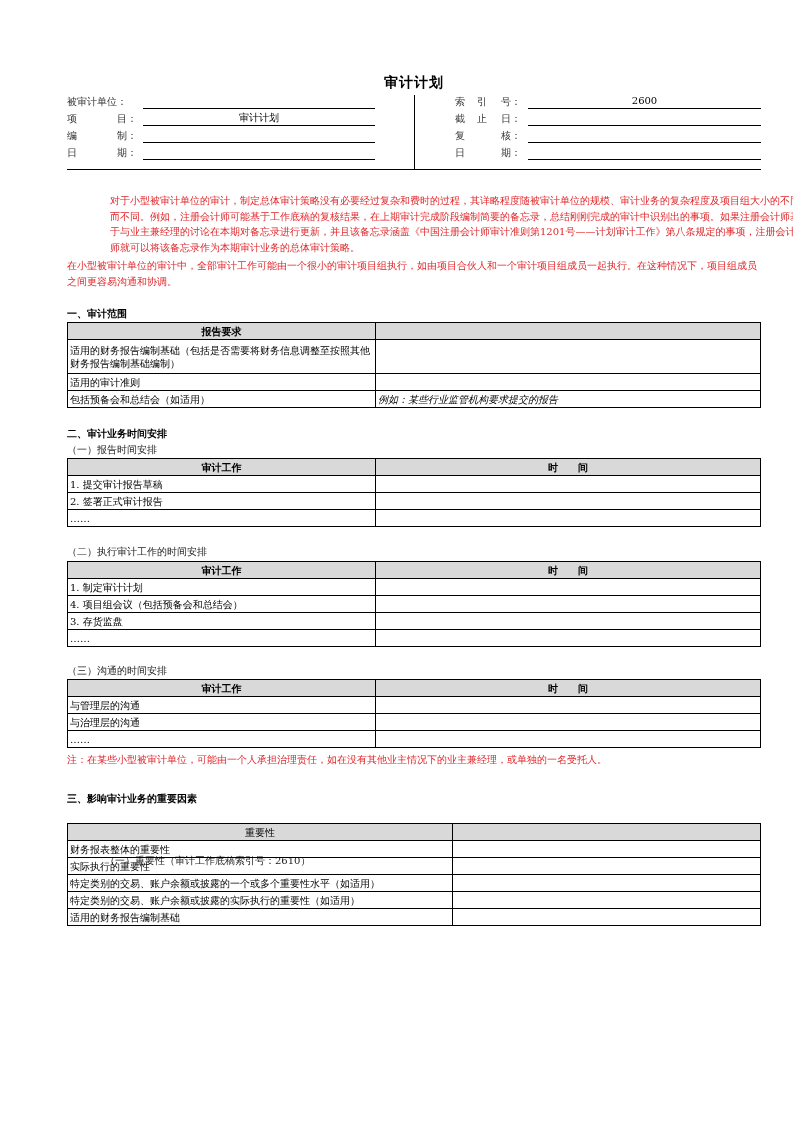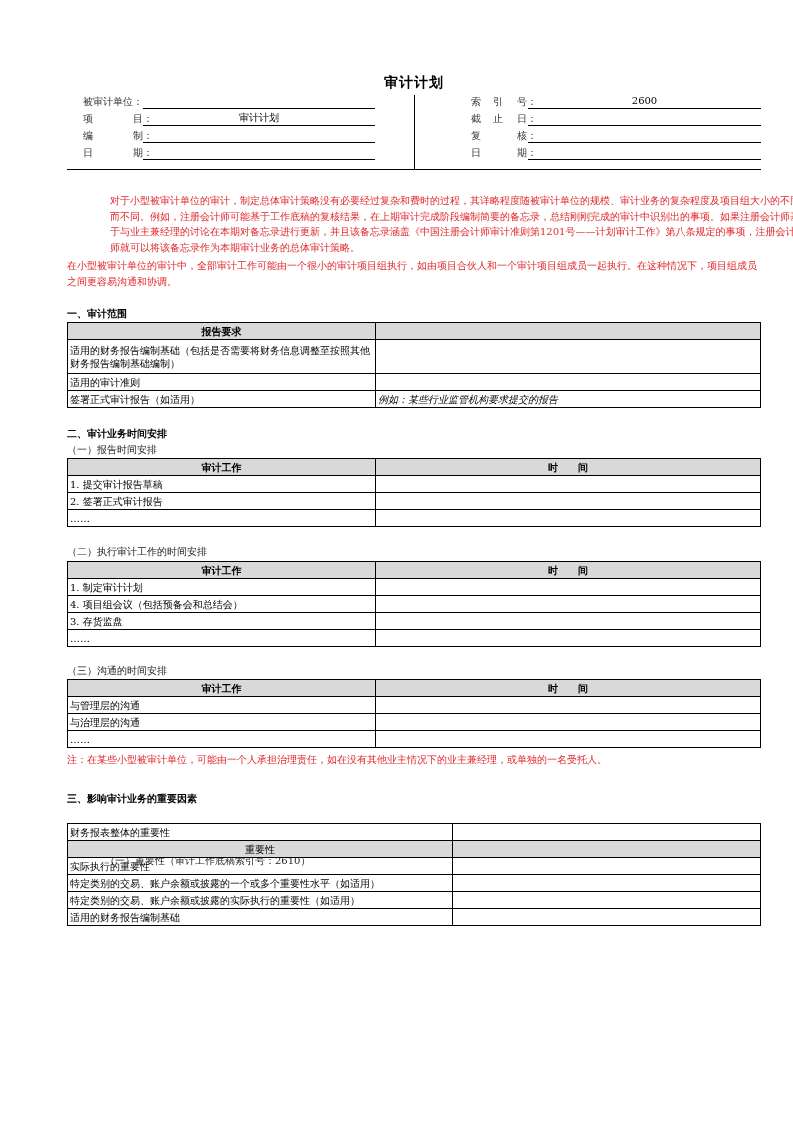--- a/index.html
+++ b/index.html
@@ -3,21 +3,21 @@
 <meta charset="utf-8">
 <style>
   html, body { margin: 0; padding: 0; background: #ffffff; }
   body { width: 793px; height: 1122px; position: relative; font-family: "DejaVu Serif", "Liberation Serif", serif; color: #000; overflow: hidden; }
   .page { position: absolute; left: 67px; top: 0; width: 694px; }
   .title { position: absolute; left: 0; top: 74px; width: 694px; text-align: center; font-family: "DejaVu Sans", sans-serif; font-weight: bold; font-size: 14px; letter-spacing: 1px; }
   .hdr { position: absolute; left: 0; top: 92px; width: 694px; height: 77px; border-bottom: 1.5px solid #000; }
   .hdr-divider { position: absolute; left: 347px; top: 3px; width: 1px; height: 74px; background: #000; }
   .hrow { position: absolute; height: 15px; font-size: 10px; line-height: 15px; }
   .hlabel { position: absolute; left: 0; top: 0; width: 76px; color: #333; }
-  .hlabel span { position: absolute; top: 0; margin-left: 16px; }
+  .hlabel span { position: absolute; top: 0; }
   .hfield { position: absolute; top: 0; height: 14px; border-bottom: 1px solid #000; text-align: center; font-size: 10px; line-height: 14px; }
   .red { color: #e0262b; font-size: 10px; line-height: 15.5px; position: absolute; left: 0; width: 694px; }
   .sec-title { position: absolute; left: 0; font-family: "DejaVu Sans", sans-serif; font-weight: bold; font-size: 10px; }
   .sub-title { position: absolute; left: 0; font-size: 10px; color: #222; }
   table { position: absolute; left: 0; width: 694px; border-collapse: collapse; font-size: 10px; table-layout: fixed; }
   td, th { border: 1px solid #000; padding: 0 2px; height: 16px; line-height: 13px; vertical-align: middle; text-align: left; font-weight: normal; }
   th { background: #d9d9d9; text-align: center; font-family: "DejaVu Sans", sans-serif; font-weight: bold; height: 16px; }
   th.plain { font-family: "DejaVu Serif", serif; font-weight: normal; }
   td.italic { font-style: italic; }
 </style>
@@ -106,21 +106,21 @@
         </tr>
     <tr>
           <td style="height:33px">适用的财务报告编制基础（包括是否需要将财务信息调整至按照其他财务报告编制基础编制）</td>
           <td></td>
         </tr>
     <tr>
           <td>适用的审计准则</td>
           <td></td>
         </tr>
     <tr>
-          <td>签署正式审计报告（如适用）</td>
+          <td>包括预备会和总结会（如适用）</td>
           <td class="italic">例如：某些行业监管机构要求提交的报告</td>
         </tr>
   </tbody>
     </table>
 
   <div class="sec-title" style="top:427px;">二、审计业务时间安排</div>
   <div class="sub-title" style="top:443px;">（一）报告时间安排</div>
   <table style="top:458px;">
     <colgroup>
         <col style="width:308px">
@@ -205,28 +205,28 @@
 
   <div class="sec-title" style="top:792px;">三、影响审计业务的重要因素</div>
   <div class="sub-title" style="top:854px;margin-left:38px;">（一）重要性（审计工作底稿索引号：2610）</div>
   <table style="top:823px;">
     <colgroup>
         <col style="width:385px">
         <col>
       </colgroup>
     <tbody>
         <tr>
-          <td>财务报表整体的重要性</td>
-          <td></td>
-        </tr>
-    <tr>
           <th class="plain">重要性</th>
           <th></th>
         </tr>
     <tr>
+          <td>财务报表整体的重要性</td>
+          <td></td>
+        </tr>
+    <tr>
           <td>实际执行的重要性</td>
           <td></td>
         </tr>
     <tr>
           <td>特定类别的交易、账户余额或披露的一个或多个重要性水平（如适用）</td>
           <td></td>
         </tr>
     <tr>
           <td>特定类别的交易、账户余额或披露的实际执行的重要性（如适用）</td>
           <td></td>

